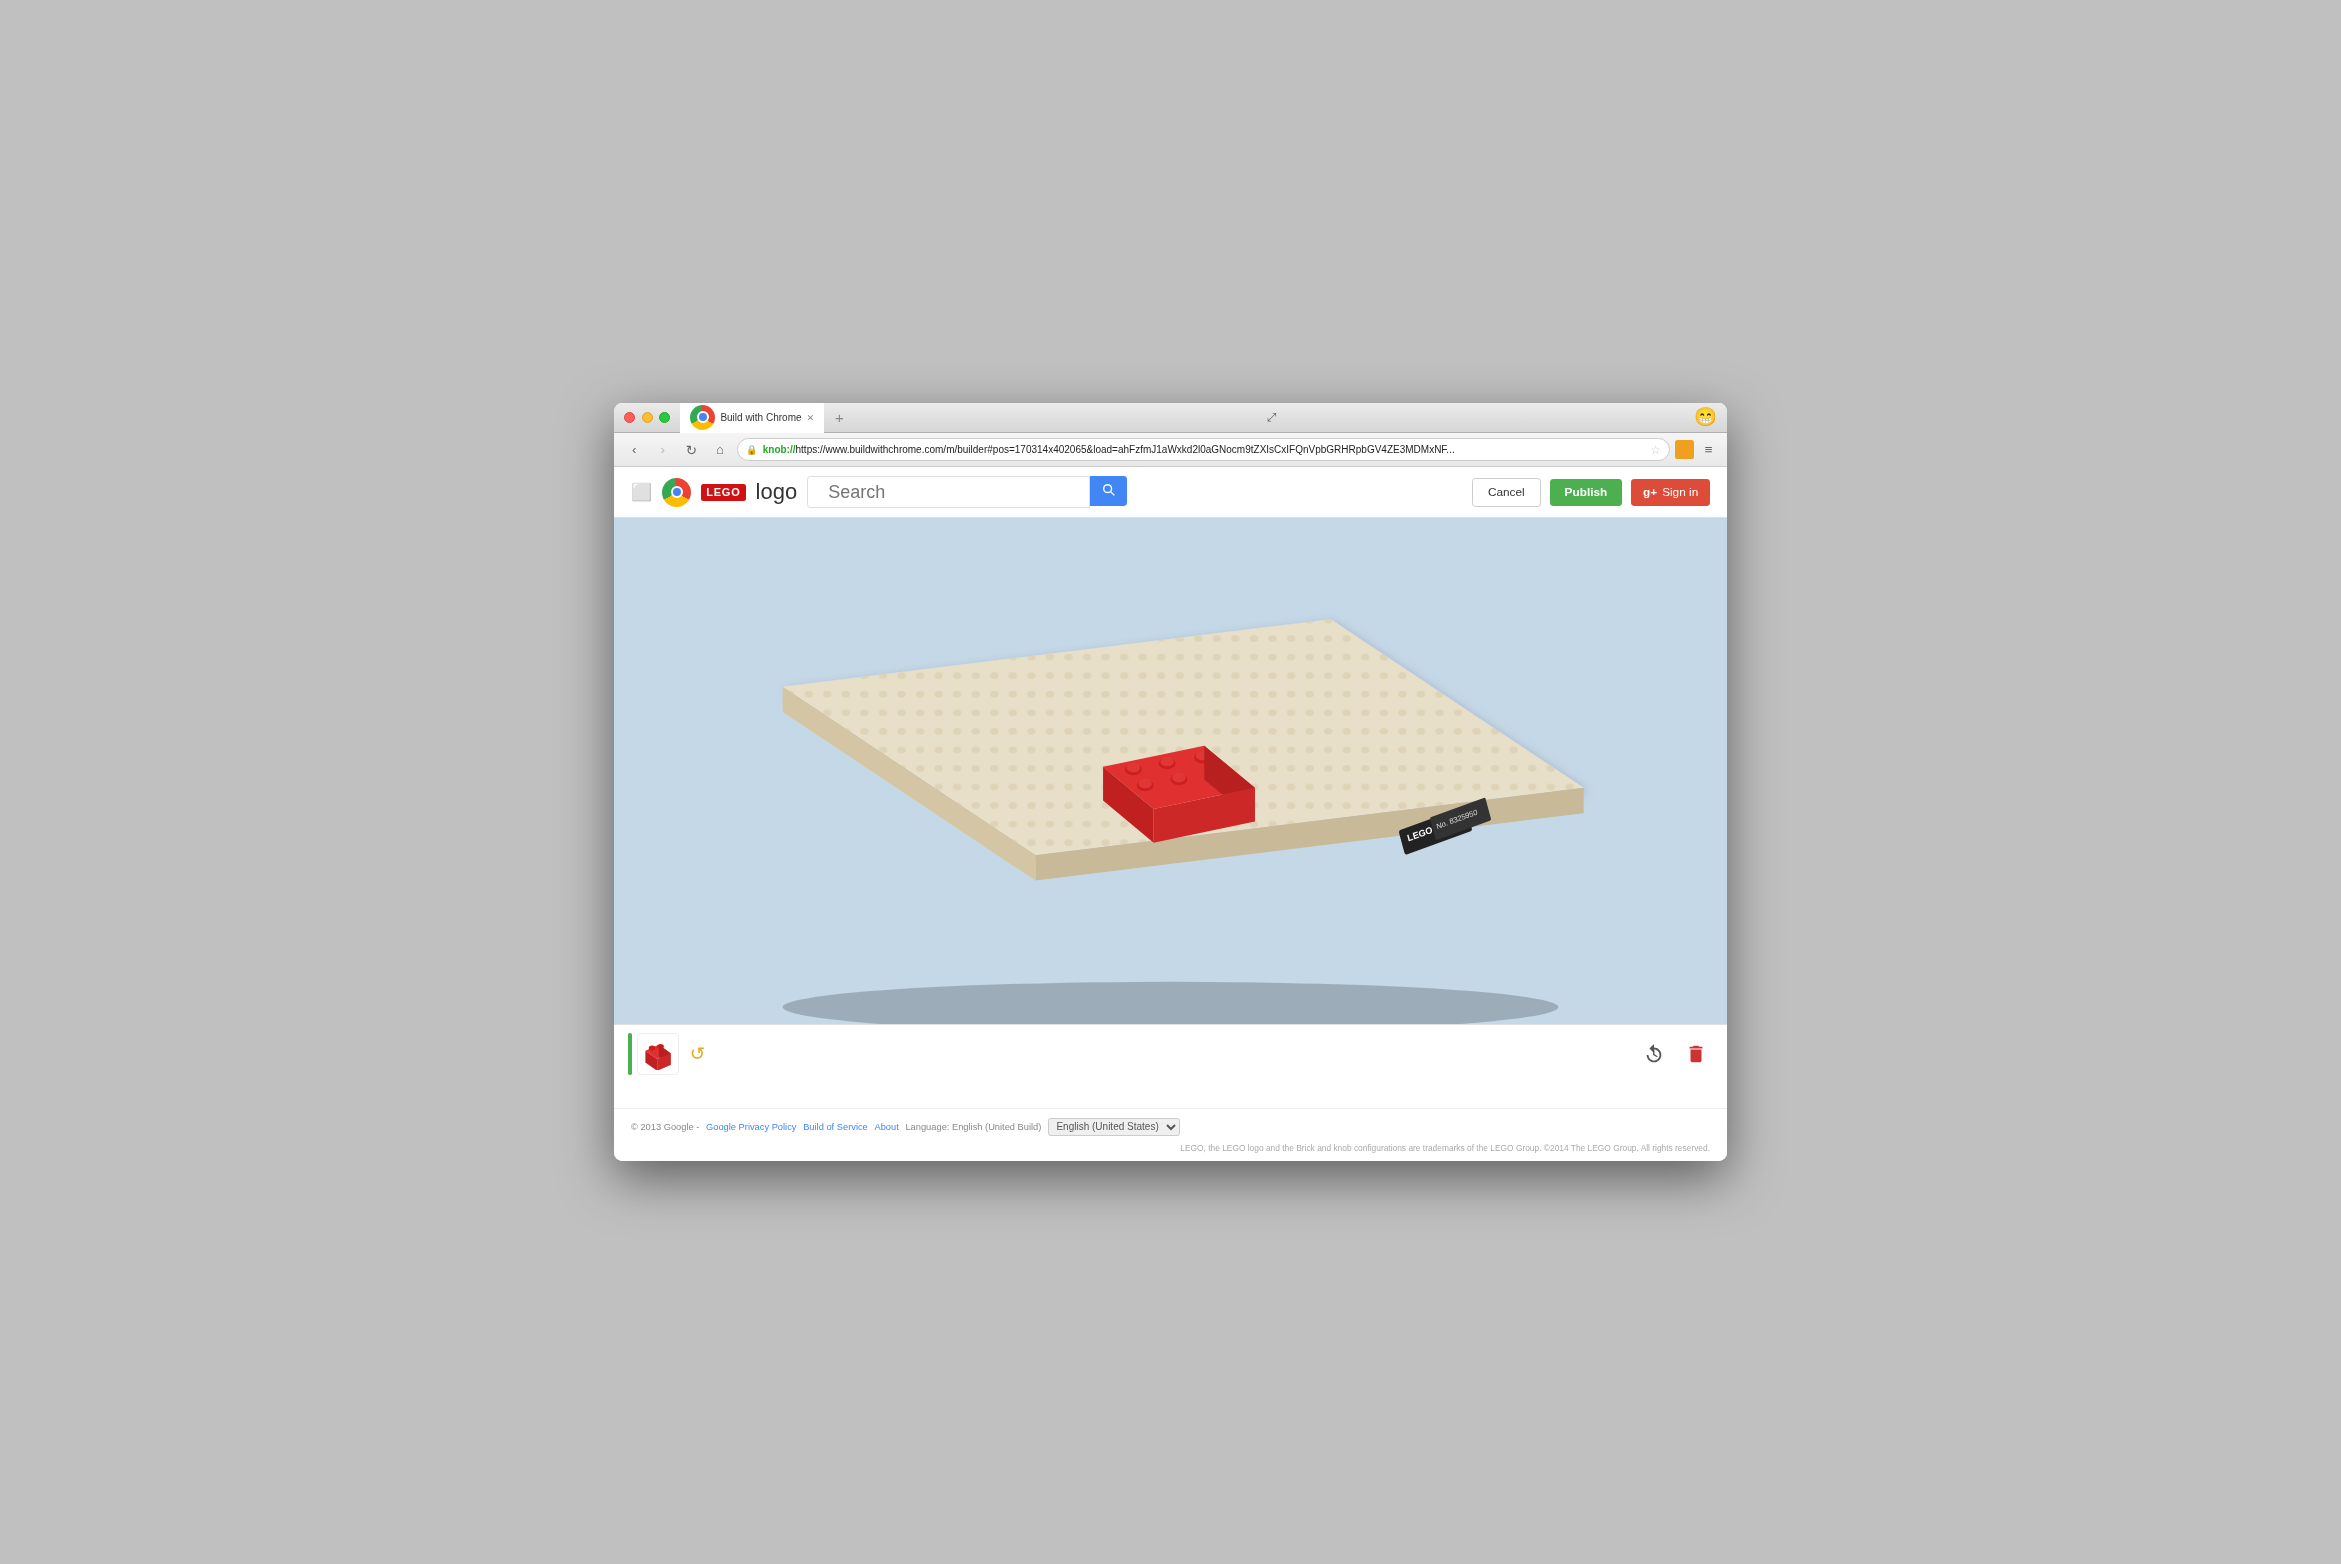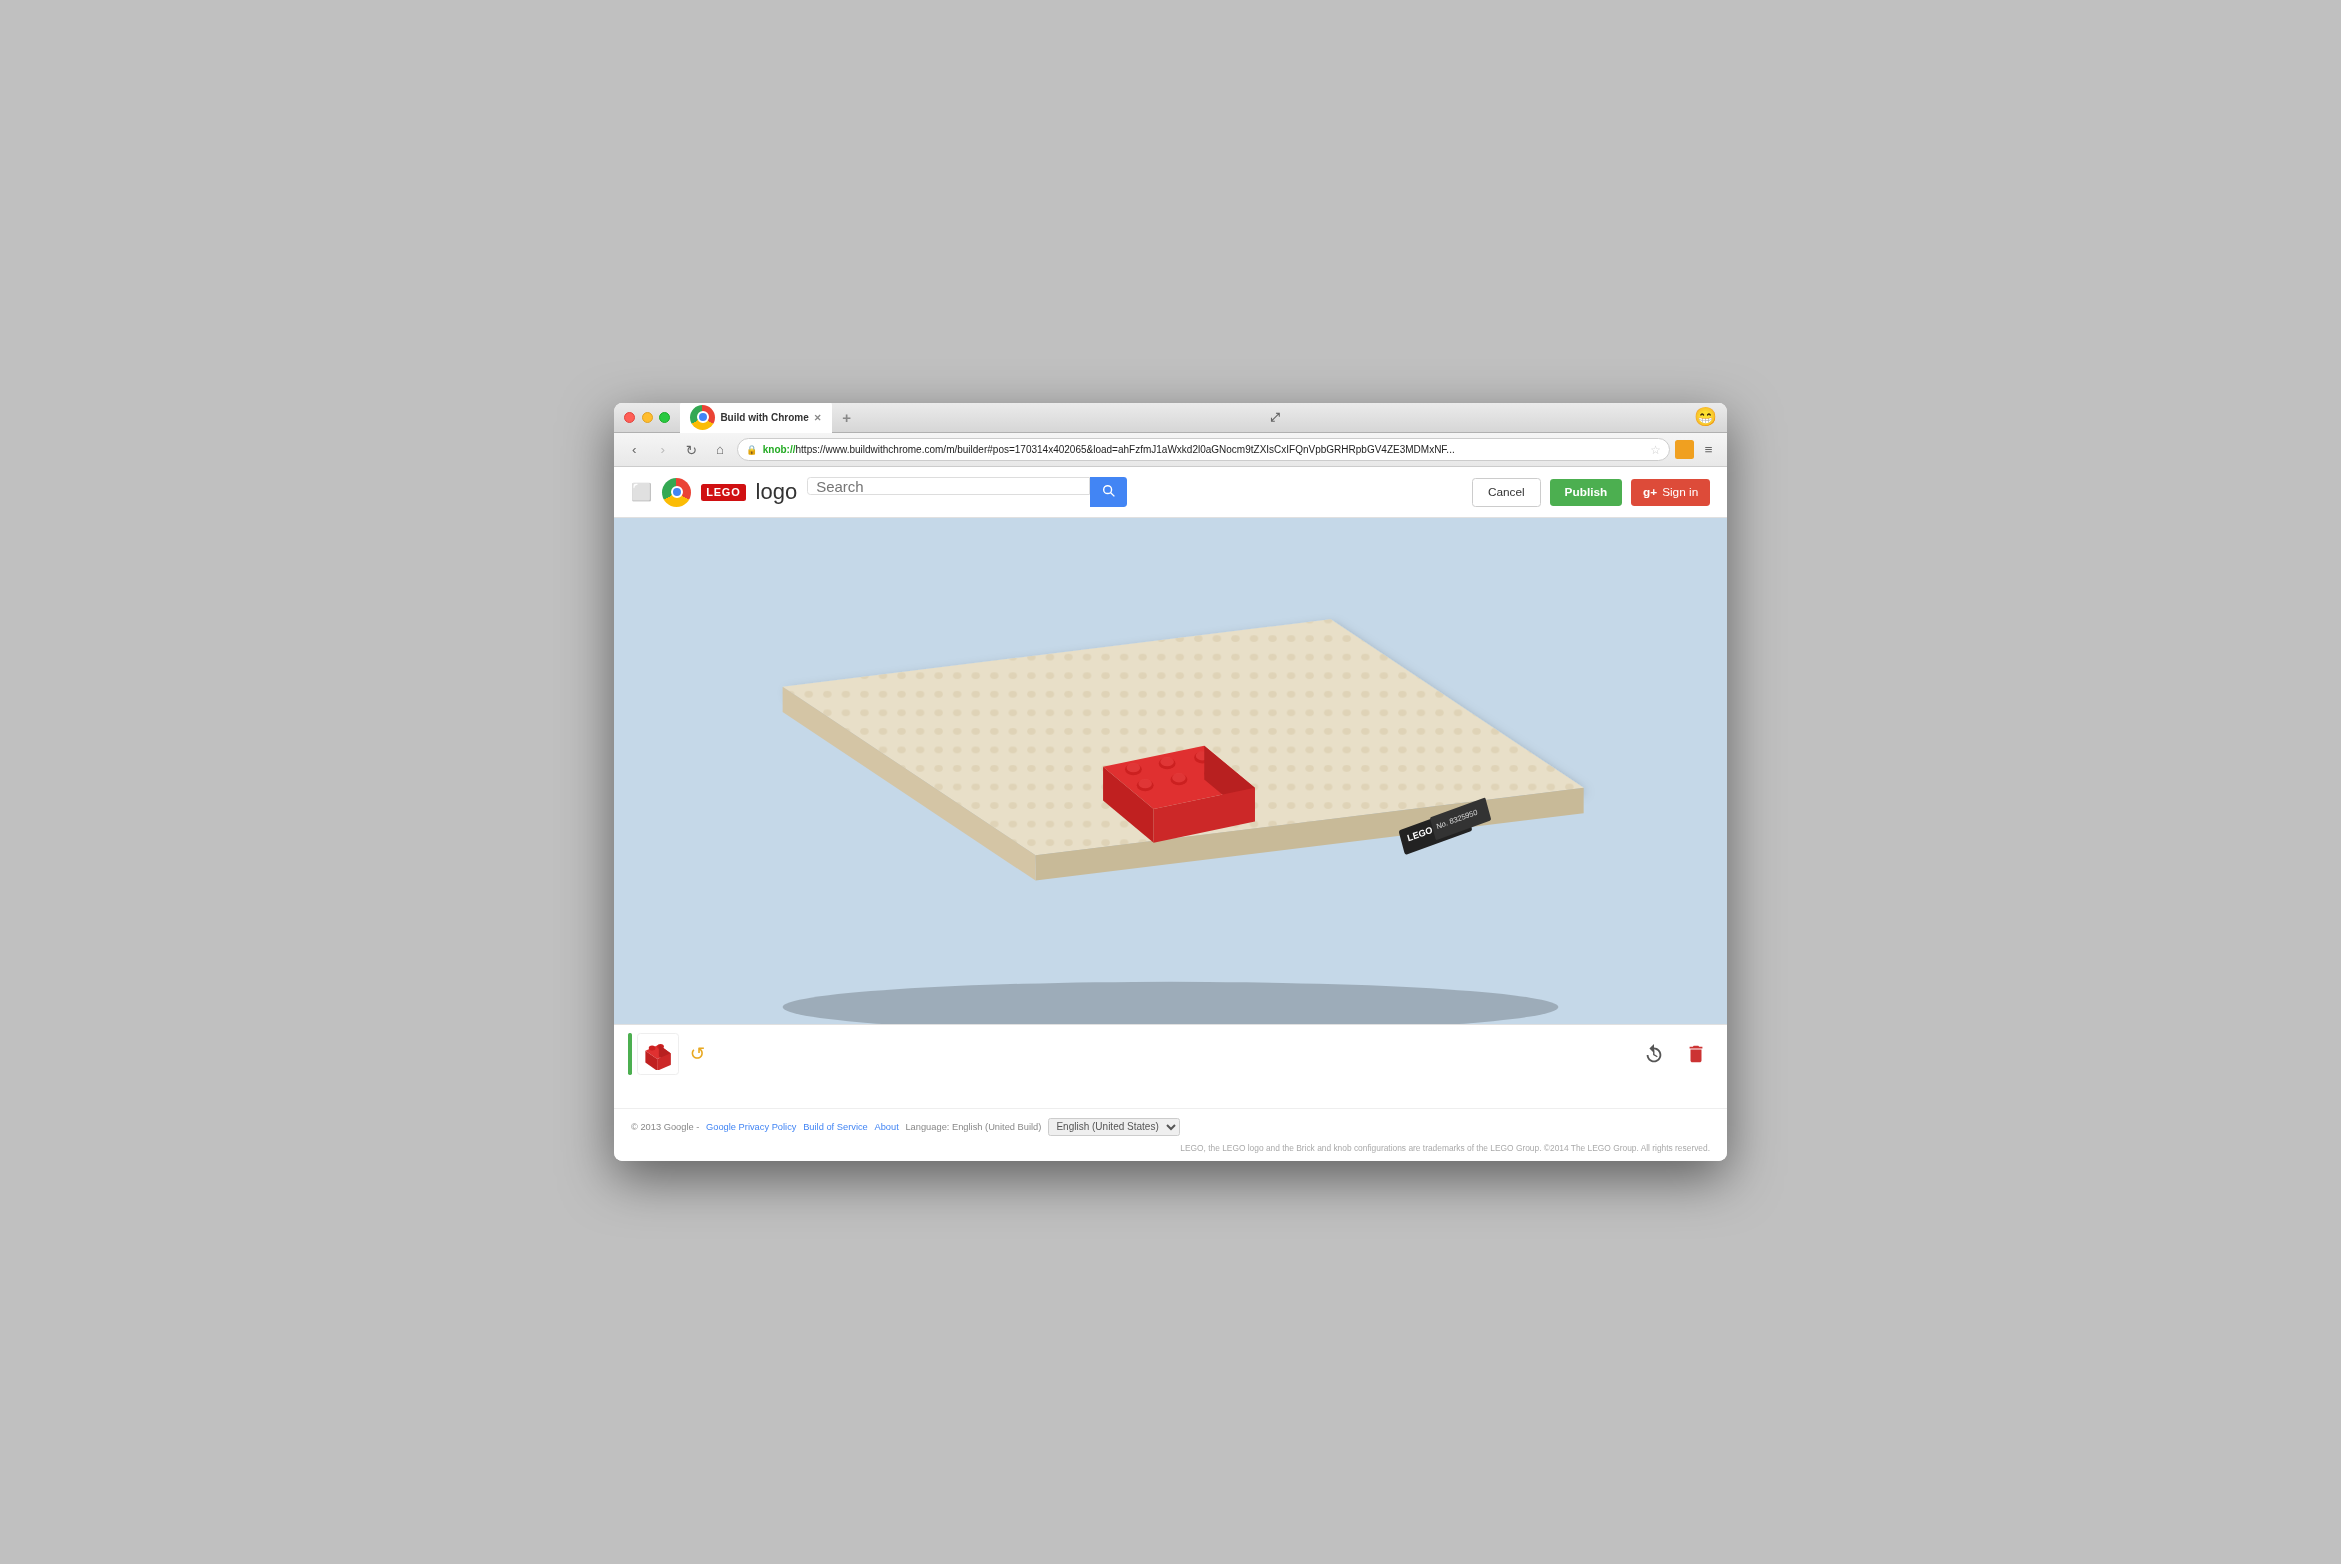--- a/index.html
+++ b/index.html
@@ -23,21 +23,20 @@
 
     
     .title-bar {
       background: linear-gradient(to bottom, #ebebeb, #d6d6d6);
       height: 30px;
       display: flex;
       align-items: center;
       padding: 0 10px;
       border-bottom: 0.8px solid #b0b0b0;
       position: relative;
-      font-weight: bold;
     }
     .title-bar-buttons {
       display: flex;
       gap: 6.7px;
       align-items: center;
     }
     .tb-btn {
       width: 11px;
       height: 11px;
       border-radius: 50%;
@@ -151,25 +150,25 @@
       font-weight: 300;
       color: #333;
     }
     .search-container {
       flex: 1;
       max-width: 320px;
       position: relative;
     }
     .search-input {
       width: 100%;
-      height: 18px;
+      height: 32px;
       border: 0.8px solid #ddd;
       border-radius: 3.4px 0 0 3.4px;
-      padding: 0 8px;
-      font-size: 15px;
+      padding: 0 20px;
+      font-size: 18px;
       color: #999;
       outline: none;
     }
     .search-btn {
       height: 30px;
       background: #4285f4;
       border: none;
       border-radius: 0 3.4px 3.4px 0;
       color: white;
       padding: 0 11.8px;

